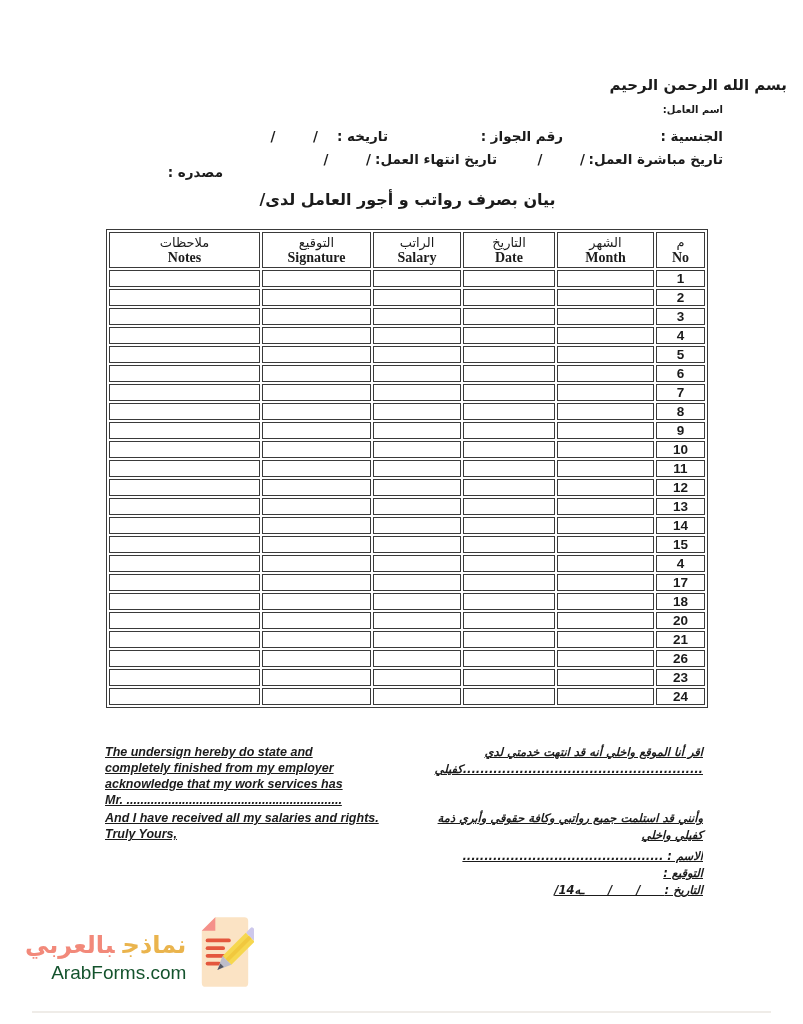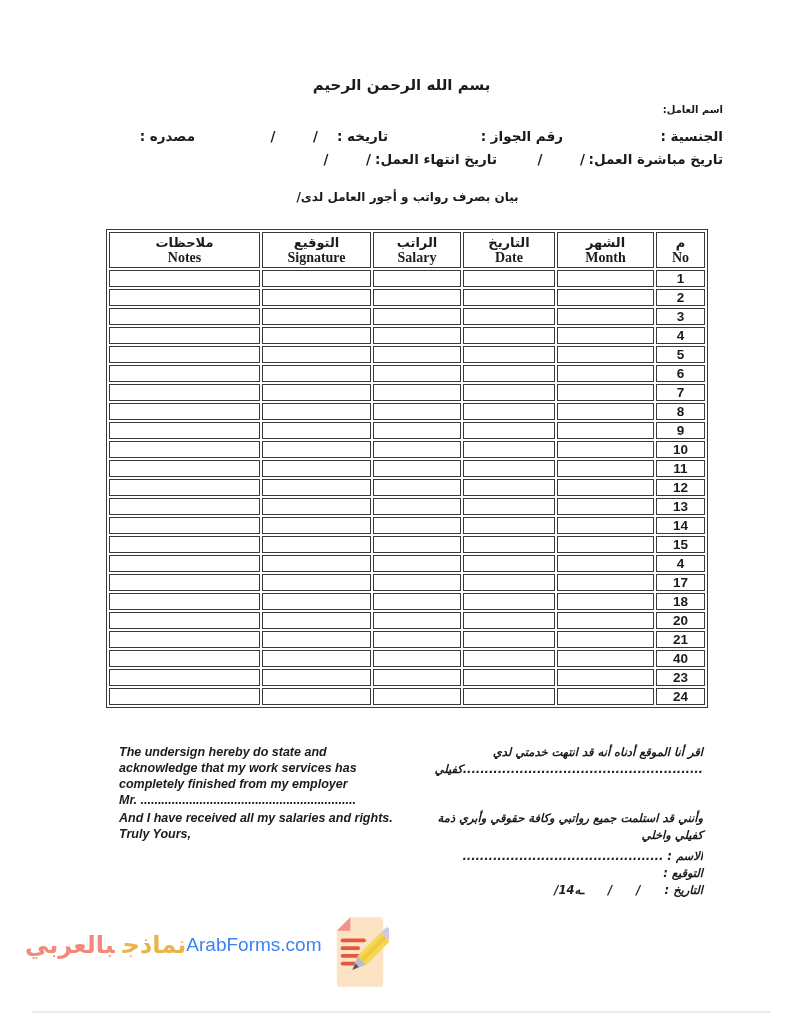--- a/index.html
+++ b/index.html
@@ -6,89 +6,89 @@
   .page{
     position:relative;
     width:803px;height:1024px;
     background:#ffffff;
     overflow:hidden;
     font-family:"DejaVu Sans","Liberation Sans",sans-serif;
     color:#1b1b1b;
   }
   
   .bismillah{
-    position:absolute;top:76px;left:0;right:0;
-    text-align:center;font-size:15px;font-weight:bold;
+    position:absolute;top:76px;left:0;right:16px;
+    text-align:right;font-size:15px;font-weight:bold;
     direction:rtl;
   }
   .worker-name{
     position:absolute;top:104px;right:80px;
     font-size:10px;font-weight:bold;direction:rtl;
   }
   .hline{position:absolute;left:100px;right:80px;height:22px;direction:rtl;}
   .hline2{top:128px;}
   .hline3{top:151px;}
   .hline span{position:absolute;top:0;font-size:13.5px;font-weight:bold;white-space:pre;}
   .pos-nat{right:0;}
   .pos-pass{right:160px;}
   .pos-pdate{right:335px;}
   .pos-pslash{right:405px;}
-  .pos-issuer{right:528px;}
+  .pos-issuer{right:500px;margin-top:36px;}
   .pos-start{right:0;}
   .pos-startslash{right:138px;}
   .pos-end{right:226px;}
   .pos-endslash{right:352px;}
   .form-title{
     position:absolute;top:190px;left:12px;right:0;
-    text-align:center;font-size:12px;font-weight:bold;direction:rtl;
+    text-align:center;font-size:16px;font-weight:bold;direction:rtl;
   }
   
   table.salary{
     position:absolute;top:229px;left:106px;
     width:586px;
     border-collapse:separate;border-spacing:2px;
     background:#ffffff;
     border:1px solid #3a3a3a;
     table-layout:fixed;
   }
   table.salary th,table.salary td{
     border:1px solid #3a3a3a;
     padding:0;margin:0;
   }
   table.salary th{
     height:34px;vertical-align:middle;text-align:center;
   }
-  th .ar{display:block;font-size:13px;font-weight:bold;direction:rtl;line-height:15px;}
+  th .ar{display:block;font-size:13px;font-weight:normal;direction:rtl;line-height:15px;}
   th .en{display:block;font-family:"Liberation Serif","DejaVu Serif",serif;font-size:14px;font-weight:bold;line-height:16px;}
   table.salary td{height:15px;}
   table.salary td.num{
     text-align:center;font-size:13.5px;font-weight:bold;line-height:15px;
     font-family:"Liberation Sans","DejaVu Sans",sans-serif;
   }
   
   .footer{
-    position:absolute;top:744px;left:119px;right:100px;
-    display:flex;
+    position:absolute;top:744px;left:105px;right:100px;
+    display:flex;text-decoration:underline;
   }
   .eng-block{width:315px;font-family:"Liberation Sans","DejaVu Sans",sans-serif;
     font-size:12.5px;font-weight:bold;font-style:italic;line-height:16px;}
   .ar-block{width:305px;direction:rtl;text-align:right;
     font-size:11.5px;font-weight:bold;font-style:italic;line-height:17px;}
   .p1{height:66px;}
   .p2{height:38px;}
   .sig-block div{white-space:pre;}
   .eng-block .line,.ar-block .line{white-space:normal;}
   .eng-block .pre,.ar-block .pre{white-space:pre;}
   .dots-line{overflow:hidden;white-space:nowrap;}
   
   .logo{
     position:absolute;left:25px;top:915px;
     display:flex;align-items:flex-start;gap:10px;
   }
-  .logo-text{display:flex;flex-direction:row;align-items:flex-start;padding-top:16px;}
+  .logo-text{display:flex;flex-direction:column;align-items:flex-end;padding-top:16px;}
   .logo-ar{direction:rtl;font-size:24px;font-weight:bold;white-space:nowrap;letter-spacing:0.5px;}
   .logo-ar .w1{margin-left:8px;}
   .logo-domain{font-size:19px;margin-top:3px;font-family:"Liberation Sans","DejaVu Sans",sans-serif;}
   .bottom-divider{
     position:absolute;top:1011px;left:32px;right:32px;height:2px;
     background:#efece8;
   }
 </style>
 </head>
 <body>
@@ -312,21 +312,21 @@
           <td></td>
           <td></td>
           <td class="num">21</td>
         </tr>
         <tr>
           <td></td>
           <td></td>
           <td></td>
           <td></td>
           <td></td>
-          <td class="num">40</td>
+          <td class="num">26</td>
         </tr>
         <tr>
           <td></td>
           <td></td>
           <td></td>
           <td></td>
           <td></td>
           <td class="num">23</td>
         </tr>
         <tr>
@@ -338,53 +338,53 @@
           <td class="num">24</td>
         </tr>
       </tbody>
   </table>
 
   <div class="footer">
 
     <div class="eng-block">
       <div class="p1">
         <div class="line">The undersign hereby do state and</div>
+        <div class="line">completely finished from my employer</div>
         <div class="line">acknowledge that my work services has</div>
-        <div class="line">completely finished from my employer</div>
         <div class="line dots-line">Mr. ..............................................................</div>
       </div>
       <div class="p2">
         <div class="line">And I have received all my salaries and rights.</div>
         <div class="line">Truly Yours,</div>
       </div>
     </div>
 
     <div class="ar-block">
       <div class="p1">
-        <div class="line">اقر أنا الموقع أدناه أنه قد انتهت خدمتي لدي</div>
+        <div class="line">اقر أنا الموقع واخلي أنه قد انتهت خدمتي لدي</div>
         <div class="line dots-line">.......................................................كفيلي</div>
       </div>
       <div class="p2">
         <div class="line">وأنني قد استلمت جميع رواتبي وكافة حقوقي وأبري ذمة كفيلي واخلي</div>
       </div>
       <div class="sig-block">
         <div class="dots-line">الاسم : ..............................................</div>
         <div>التوقيع :</div>
         <div><span class="pre">التاريخ :</span><span class="pre">      /      /      </span><bdo dir="ltr" class="pre">/14هـ</bdo></div>
       </div>
     </div>
 
   </div>
 
   <div class="logo">
     <div class="logo-text">
       <div class="logo-ar">
         <span class="w1" style="color: rgb(234, 180, 77);">نماذج</span><span class="w2" style="color: rgb(242, 137, 122);">بالعربي</span>
       </div>
-      <div class="logo-domain" style="color: #3b82f6;">ArabForms.com</div>
+      <div class="logo-domain" style="color: #14532d;">ArabForms.com</div>
     </div>
     <svg width="58" height="74" viewBox="0 0 60 76">
       <path d="M20 2 H50 a4 4 0 0 1 4 4 V70 a4 4 0 0 1 -4 4 H10 a4 4 0 0 1 -4 -4 V16 Z" fill="#fbe3c4"></path>
       <path d="M20 2 L6 16 L20 16 Z" fill="#f5908a"></path>
       <rect x="10" y="24" width="26" height="4" rx="2" fill="#e4573d"></rect>
       <rect x="10" y="32" width="20" height="4" rx="2" fill="#e4573d"></rect>
       <rect x="10" y="40" width="24" height="4" rx="2" fill="#e4573d"></rect>
       <rect x="10" y="48" width="16" height="4" rx="2" fill="#e4573d"></rect>
       <g transform="rotate(45 38 40)">
         <rect x="32" y="6" width="13" height="9" rx="2" fill="#cdc8ec"></rect>

